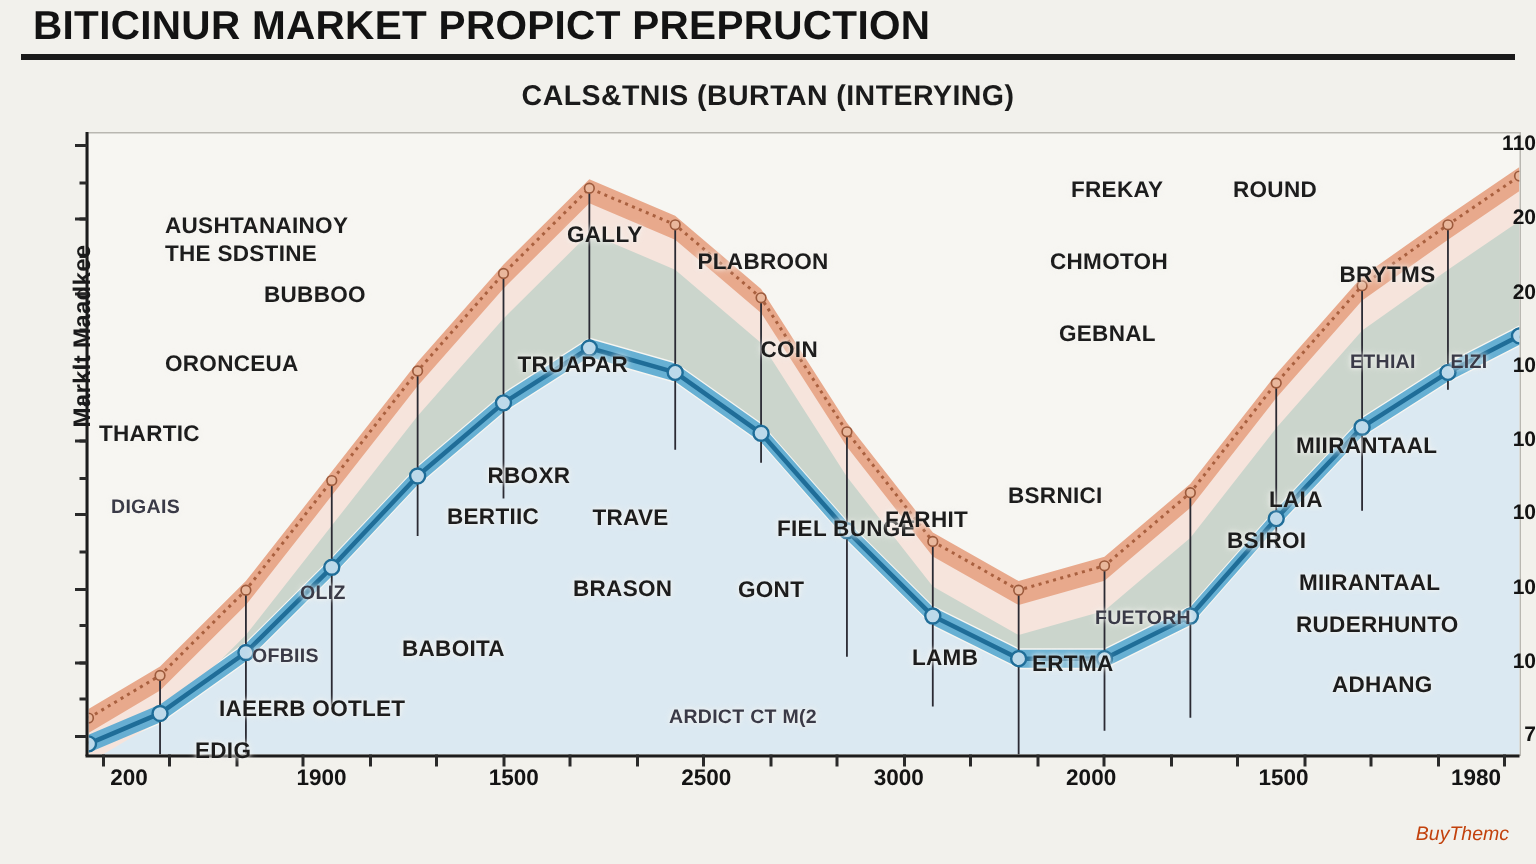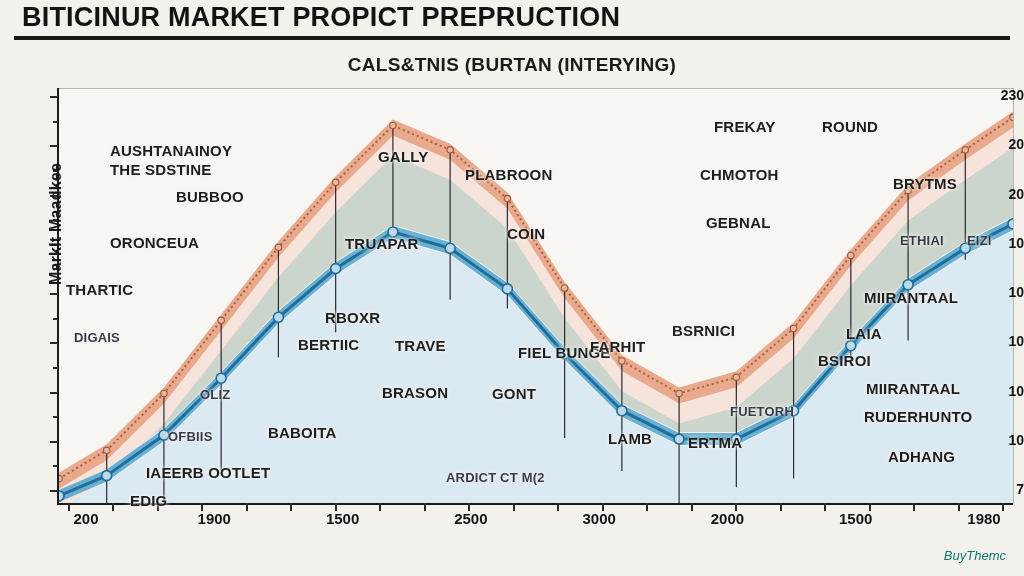--- a/index.html
+++ b/index.html
@@ -75,21 +75,21 @@
   }
   .ann.sm{font-size:13px;color:#3a3a47;font-weight:bold;}
 
   
   .footnote{
     position:absolute;left:22px;top:546px;
     font-size:12.5px;color:#6d6d72;letter-spacing:.2px;
   }
   .watermark{
     position:absolute;right:18px;top:548px;
-    font-size:13px;font-style:italic;color:#0f766e;
+    font-size:13px;font-style:italic;color:#c2410c;
   }
 </style>
 </head>
 <body>
 
 <div id="page">
 
   <div class="title">BITICINUR MARKET PROPICT PREPRUCTION</div>
   <div class="title-rule"></div>
   <div class="subtitle">CALS&amp;TNIS (BURTAN (INTERYING)</div>
@@ -157,21 +157,21 @@
         <circle cx="954" cy="28.360000000000014" r="3.2" fill="#e9b79c" stroke="#9c5a3c" stroke-width="1.1"></circle>
         <circle cx="954" cy="134.91999999999996" r="5" fill="#bcd9ea" stroke="#1f6d98" stroke-width="1.6"></circle>
       </svg>
   </div>
 
   <div class="yaxis-line"></div>
   <div class="xaxis-line"></div>
 
   <div id="yticks">
       <div class="ytick" style="top: 96px;"></div>
-      <div class="ylabel" style="top: 87px;">230</div>
+      <div class="ylabel" style="top: 87px;">110</div>
       <div class="ytick" style="top: 145.25px;"></div>
       <div class="ylabel" style="top: 136.25px;">20</div>
       <div class="ytick" style="top: 194.5px;"></div>
       <div class="ylabel" style="top: 185.5px;">20</div>
       <div class="ytick" style="top: 243.75px;"></div>
       <div class="ylabel" style="top: 234.75px;">10</div>
       <div class="ytick" style="top: 293px;"></div>
       <div class="ylabel" style="top: 284px;">10</div>
       <div class="ytick" style="top: 342.25px;"></div>
       <div class="ylabel" style="top: 333.25px;">10</div>

